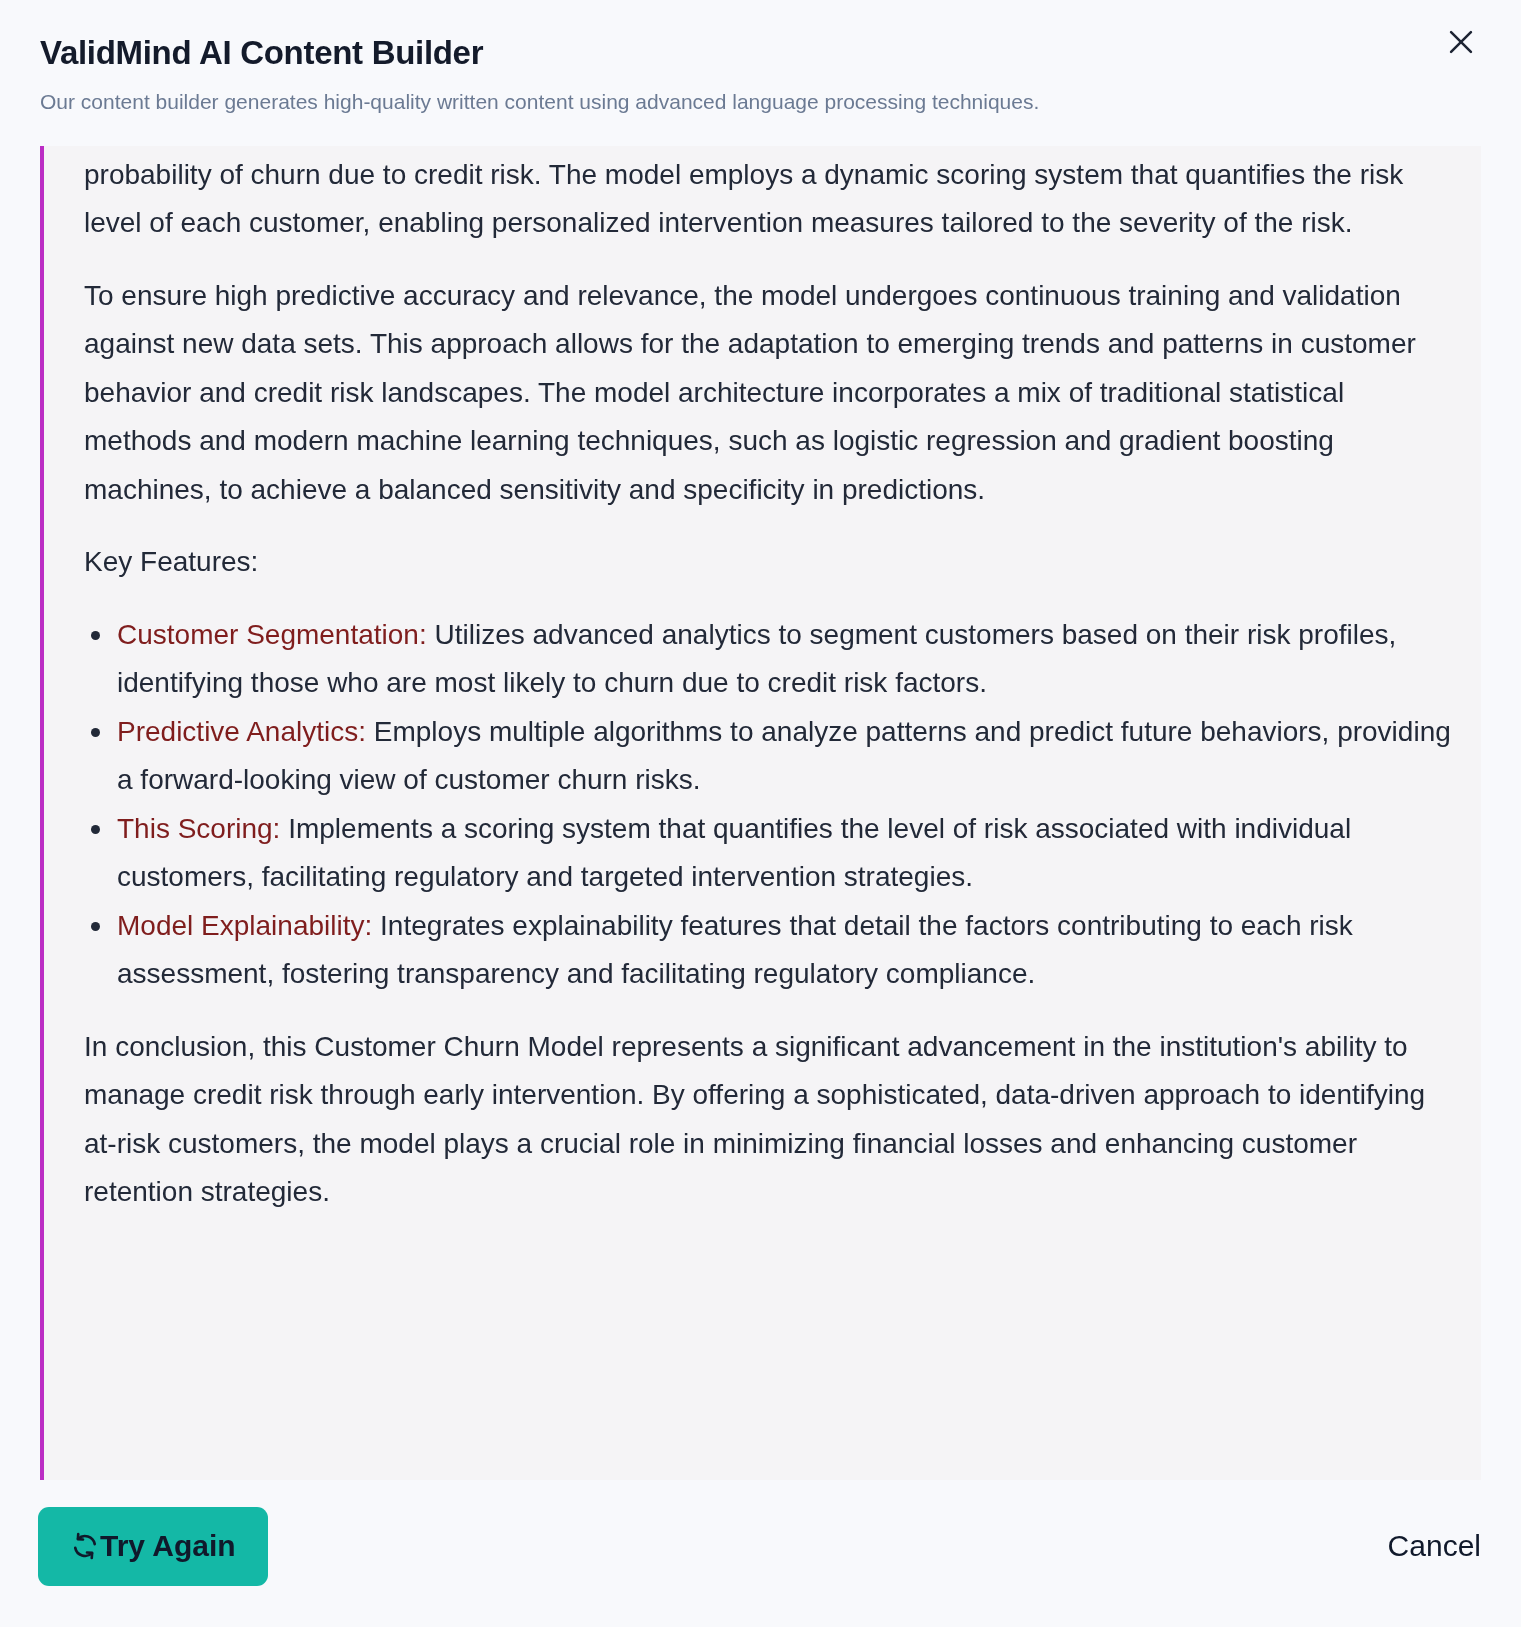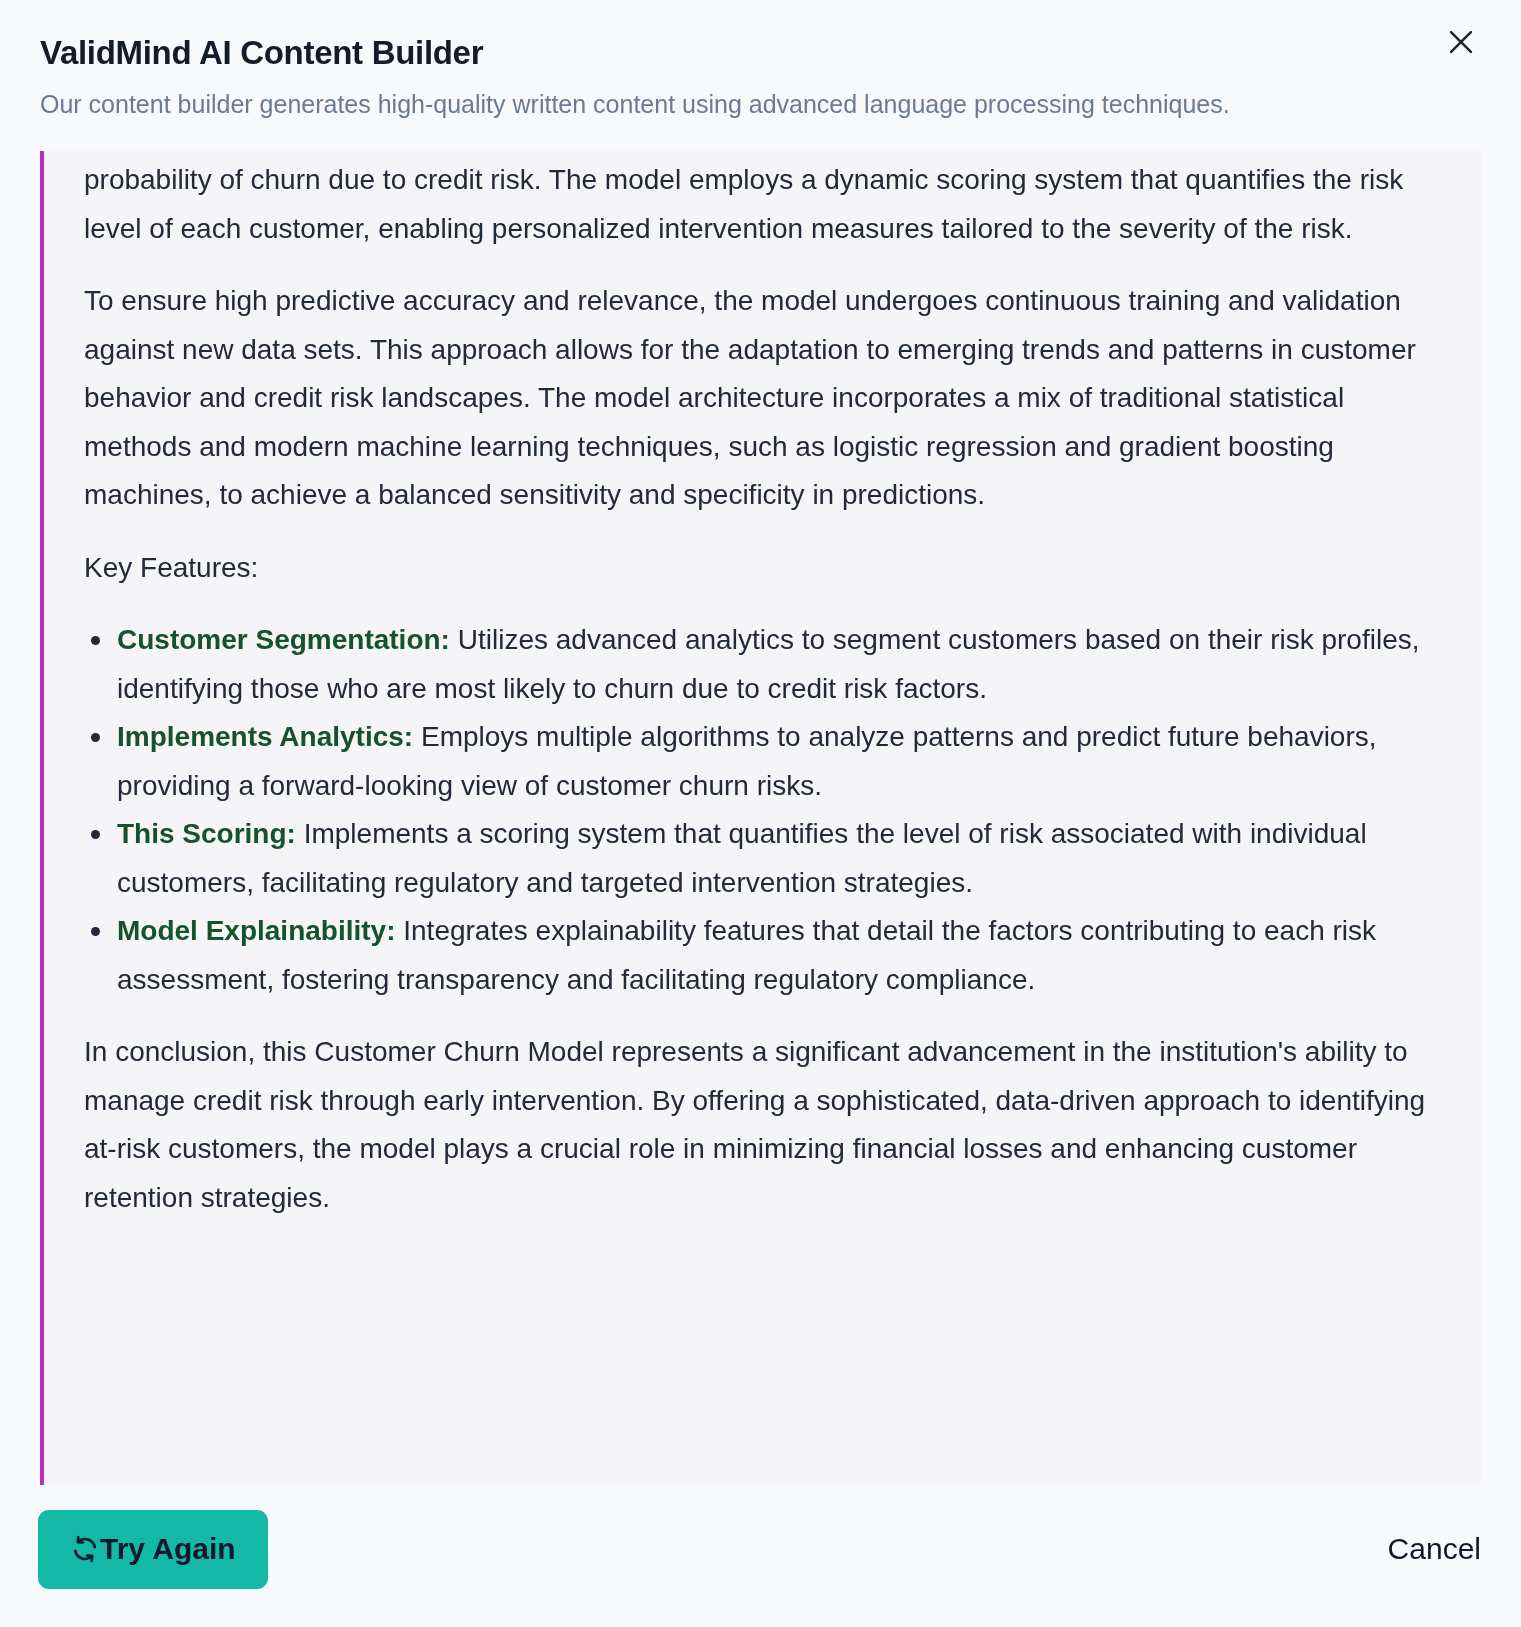--- a/index.html
+++ b/index.html
@@ -29,21 +29,21 @@
   .title {
     margin: 0;
     font-size: 33px;
     font-weight: 700;
     letter-spacing: -0.3px;
     color: #141b2b;
     line-height: 1.2;
   }
   .subtitle {
     margin: 15px 0 0 0;
-    font-size: 25px;
+    font-size: 21px;
     font-weight: 400;
     color: #6b7a93;
     line-height: 1.3;
   }
   .close-btn {
     position: absolute;
     top: 20px;
     right: 38px;
     width: 44px;
     height: 44px;
@@ -85,21 +85,21 @@
   .content li::before {
     content: "";
     position: absolute;
     left: 7px;
     top: 20px;
     width: 9px;
     height: 9px;
     border-radius: 50%;
     background: #222938;
   }
-  .term { font-weight: 700; color: #14532d; }
+  .term { font-weight: 400; color: #7f1d1d; }
 
   
   .footer {
     flex: 1 1 auto;
     display: flex;
     align-items: center;
     justify-content: space-between;
     padding: 0 40px 14px 38px;
   }
   .btn {
@@ -156,21 +156,21 @@
     </button>
     <p class="subtitle">Our content builder generates high-quality written content using advanced language processing techniques.</p>
   </div>
 
   <div class="content">
     <p>probability of churn due to credit risk. The model employs a dynamic scoring system that quantifies the risk level of each customer, enabling personalized intervention measures tailored to the severity of the risk.</p>
     <p>To ensure high predictive accuracy and relevance, the model undergoes continuous training and validation against new data sets. This approach allows for the adaptation to emerging trends and patterns in customer behavior and credit risk landscapes. The model architecture incorporates a mix of traditional statistical methods and modern machine learning techniques, such as logistic regression and gradient boosting machines, to achieve a balanced sensitivity and specificity in predictions.</p>
     <p>Key Features:</p>
     <ul>
       <li><span class="term">Customer Segmentation:</span><span> Utilizes advanced analytics to segment customers based on their risk profiles, identifying those who are most likely to churn due to credit risk factors.</span></li>
-      <li><span class="term">Implements Analytics:</span><span> Employs multiple algorithms to analyze patterns and predict future behaviors, providing a forward-looking view of customer churn risks.</span></li>
+      <li><span class="term">Predictive Analytics:</span><span> Employs multiple algorithms to analyze patterns and predict future behaviors, providing a forward-looking view of customer churn risks.</span></li>
       <li><span class="term">This Scoring:</span><span> Implements a scoring system that quantifies the level of risk associated with individual customers, facilitating regulatory and targeted intervention strategies.</span></li>
       <li><span class="term">Model Explainability:</span><span> Integrates explainability features that detail the factors contributing to each risk assessment, fostering transparency and facilitating regulatory compliance.</span></li>
     </ul>
     <p>In conclusion, this Customer Churn Model represents a significant advancement in the institution's ability to manage credit risk through early intervention. By offering a sophisticated, data-driven approach to identifying at-risk customers, the model plays a crucial role in minimizing financial losses and enhancing customer retention strategies.</p>
   </div>
 
   <div class="footer">
     <button class="btn">
       <span class="icon-wrap">
         <svg width="30" height="30" viewBox="0 0 24 24" fill="none" stroke="currentColor" stroke-width="2.1" stroke-linecap="round" stroke-linejoin="round">

